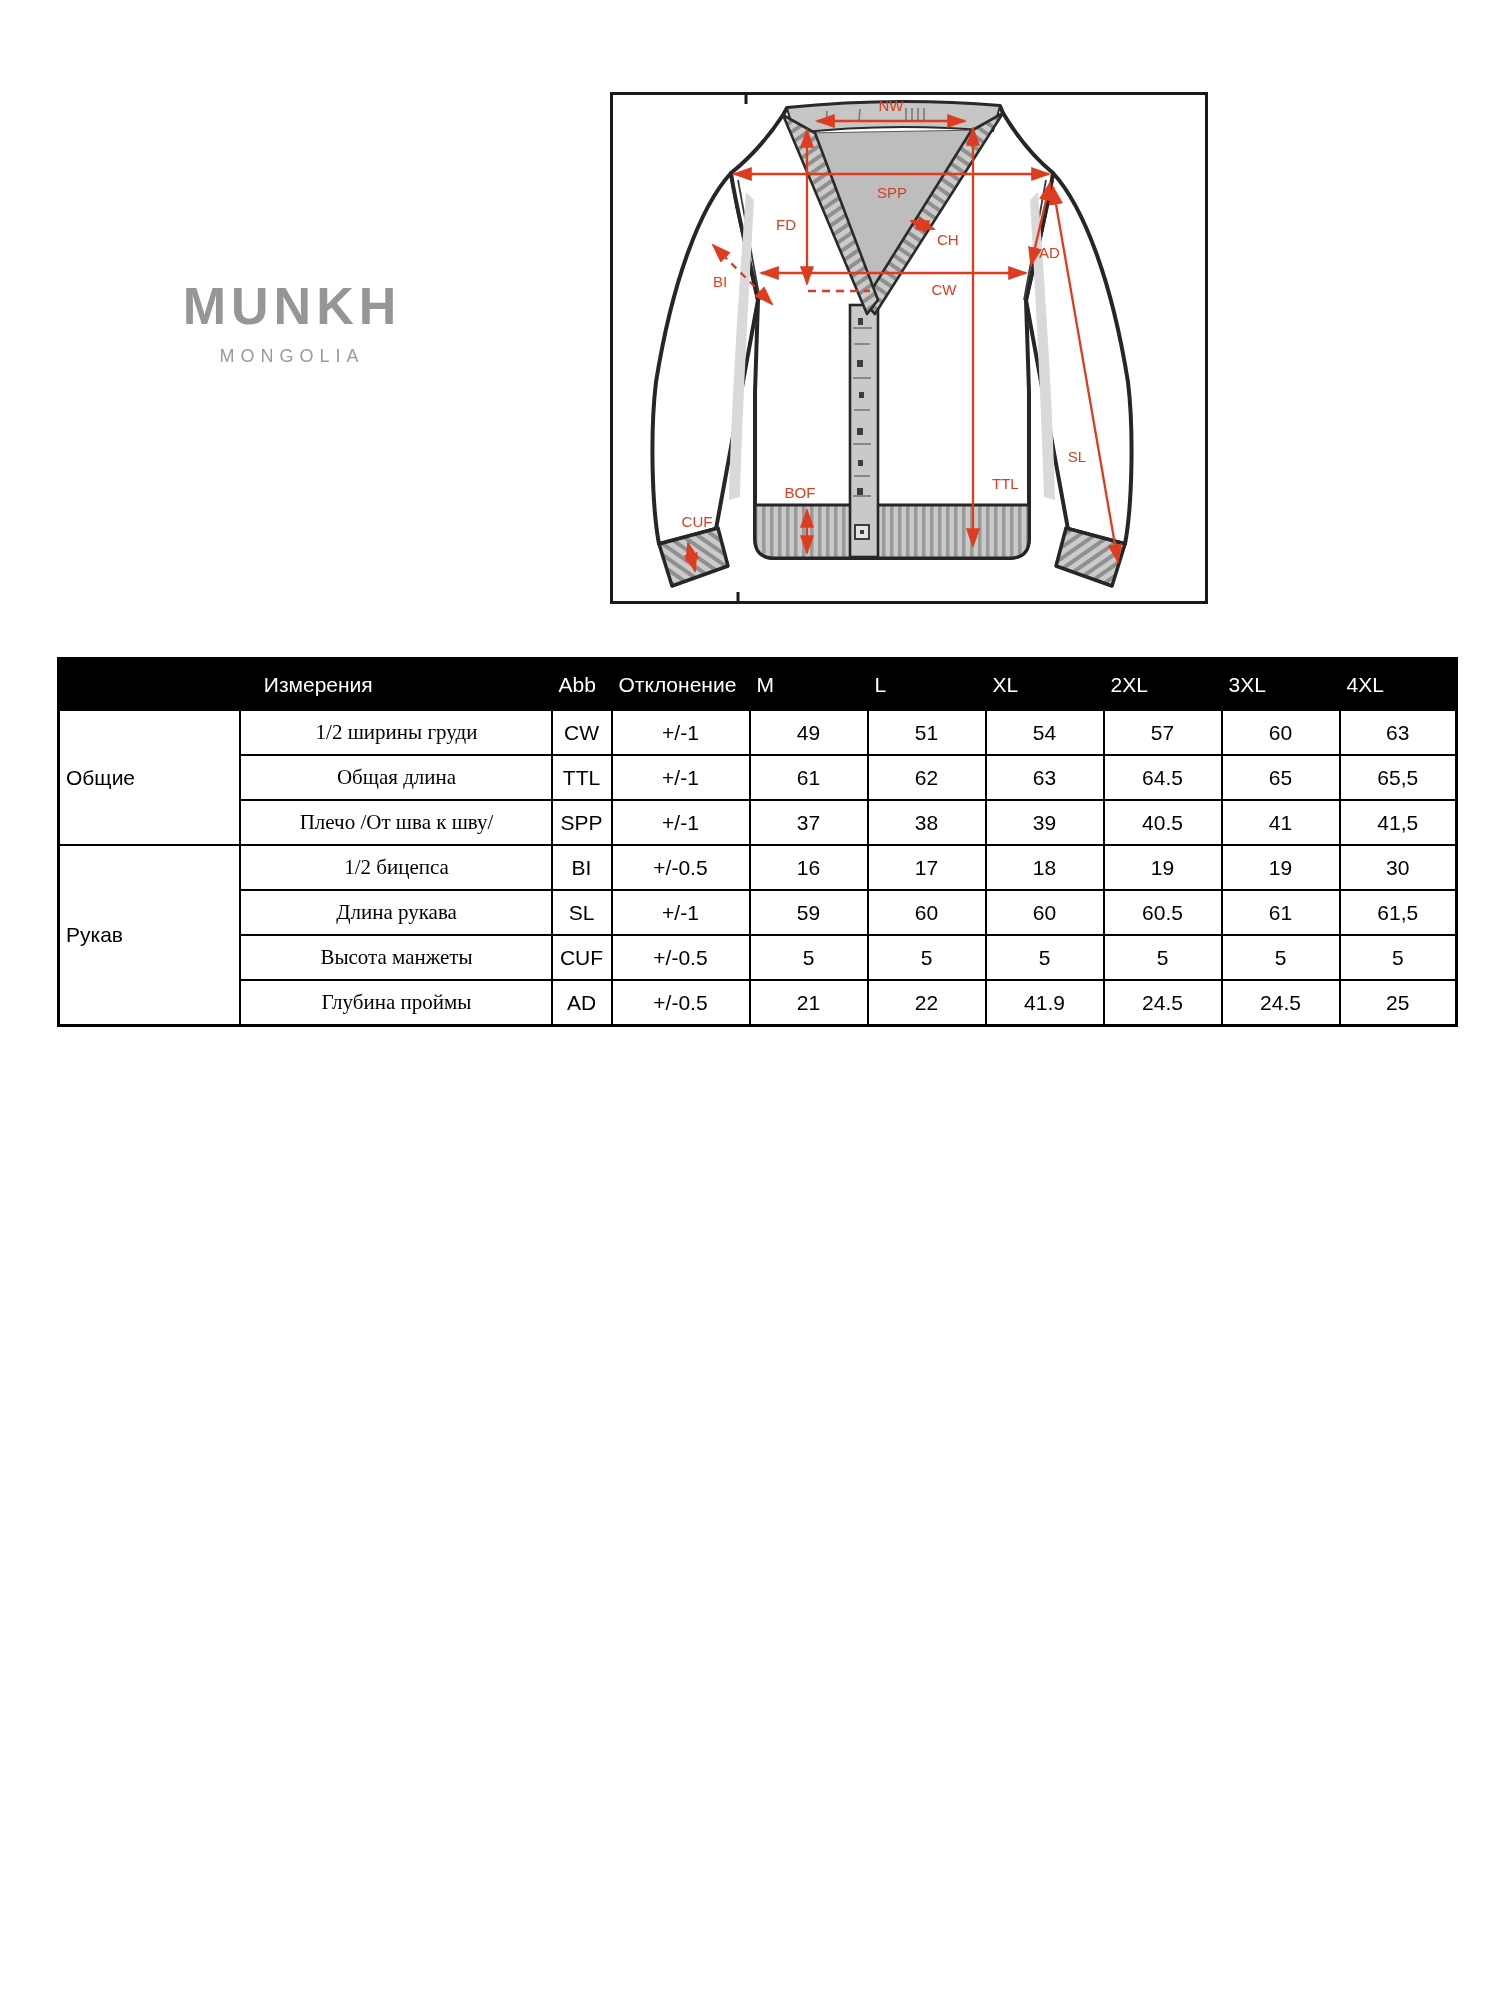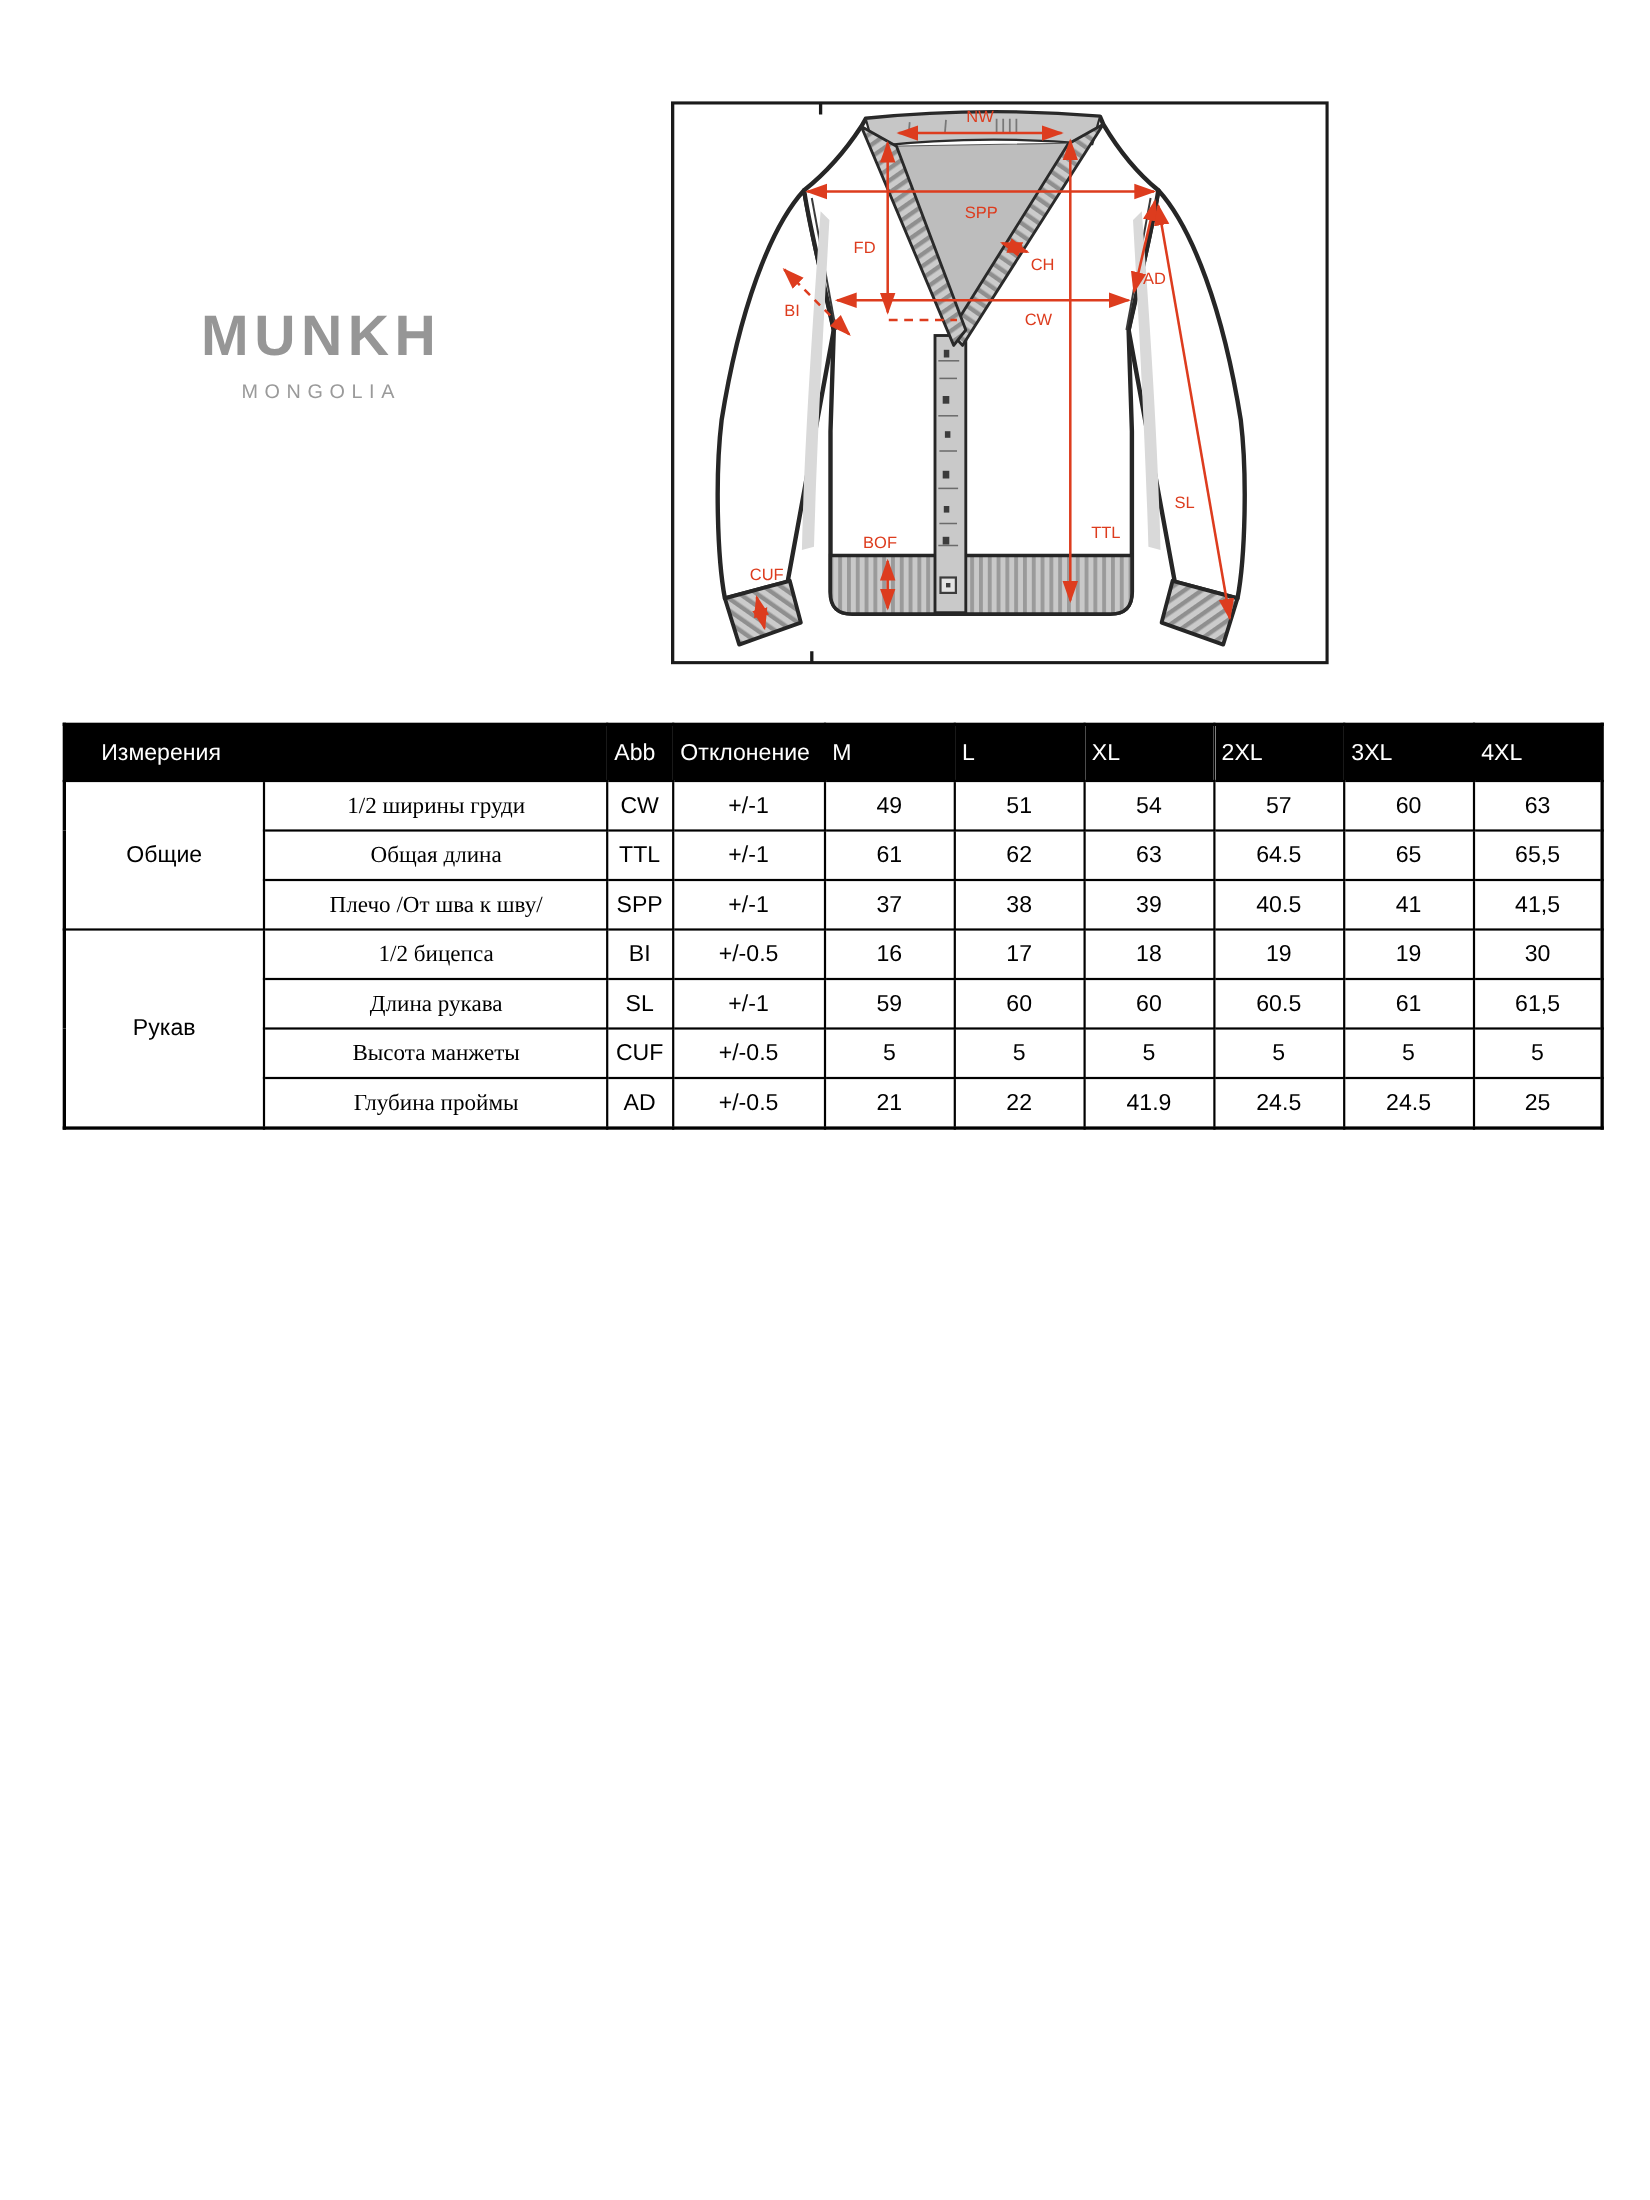--- a/index.html
+++ b/index.html
@@ -13,23 +13,23 @@
 
   
   .diagram{position:absolute;left:610px;top:92px;width:598px;height:512px;}
 
   
   table.size{position:absolute;left:57px;top:657px;width:1398px;border-collapse:collapse;
              table-layout:fixed;font-size:21px;color:#000;}
   table.size th,table.size td{border:2px solid #000;padding:0 6px;overflow:hidden;white-space:nowrap;}
   table.size{border:3px solid #000;}
   table.size thead th{background:#000;color:#fff;height:49px;font-weight:400;text-align:left;}
-  table.size thead th.first{text-align:left;padding-left:32px;}
+  table.size thead th.first{text-align:center;padding-left:32px;}
   table.size td{height:43px;text-align:center;}
-  table.size td.group{text-align:center;}
+  table.size td.group{text-align:left;}
   table.size td.name{text-align:center;padding-left:8px;font-family:Liberation Serif, serif;}
 </style>
 </head>
 <body>
 
 <div id="page">
 
   <div class="logo">
     <div class="brand">MUNKH</div>
     <div class="sub">MONGOLIA</div>

